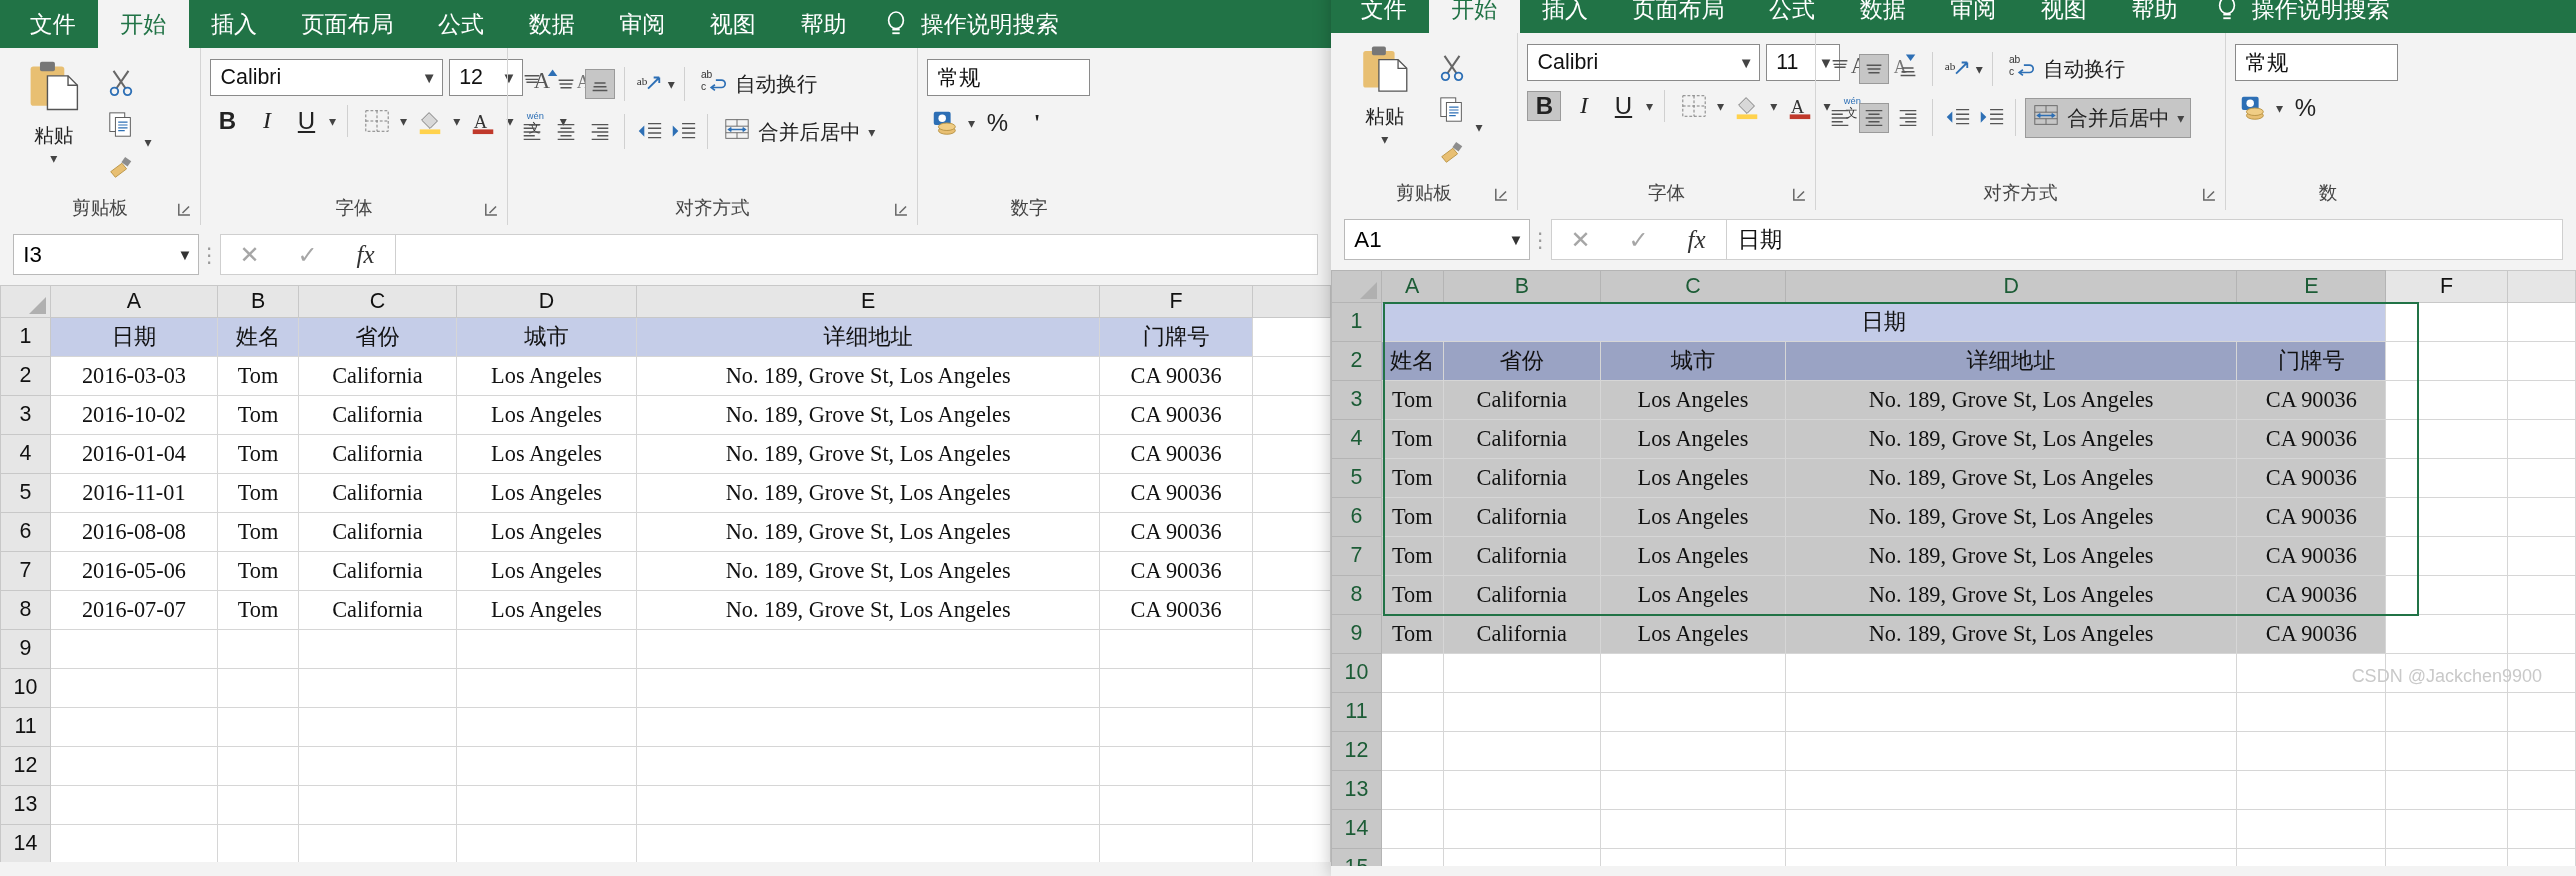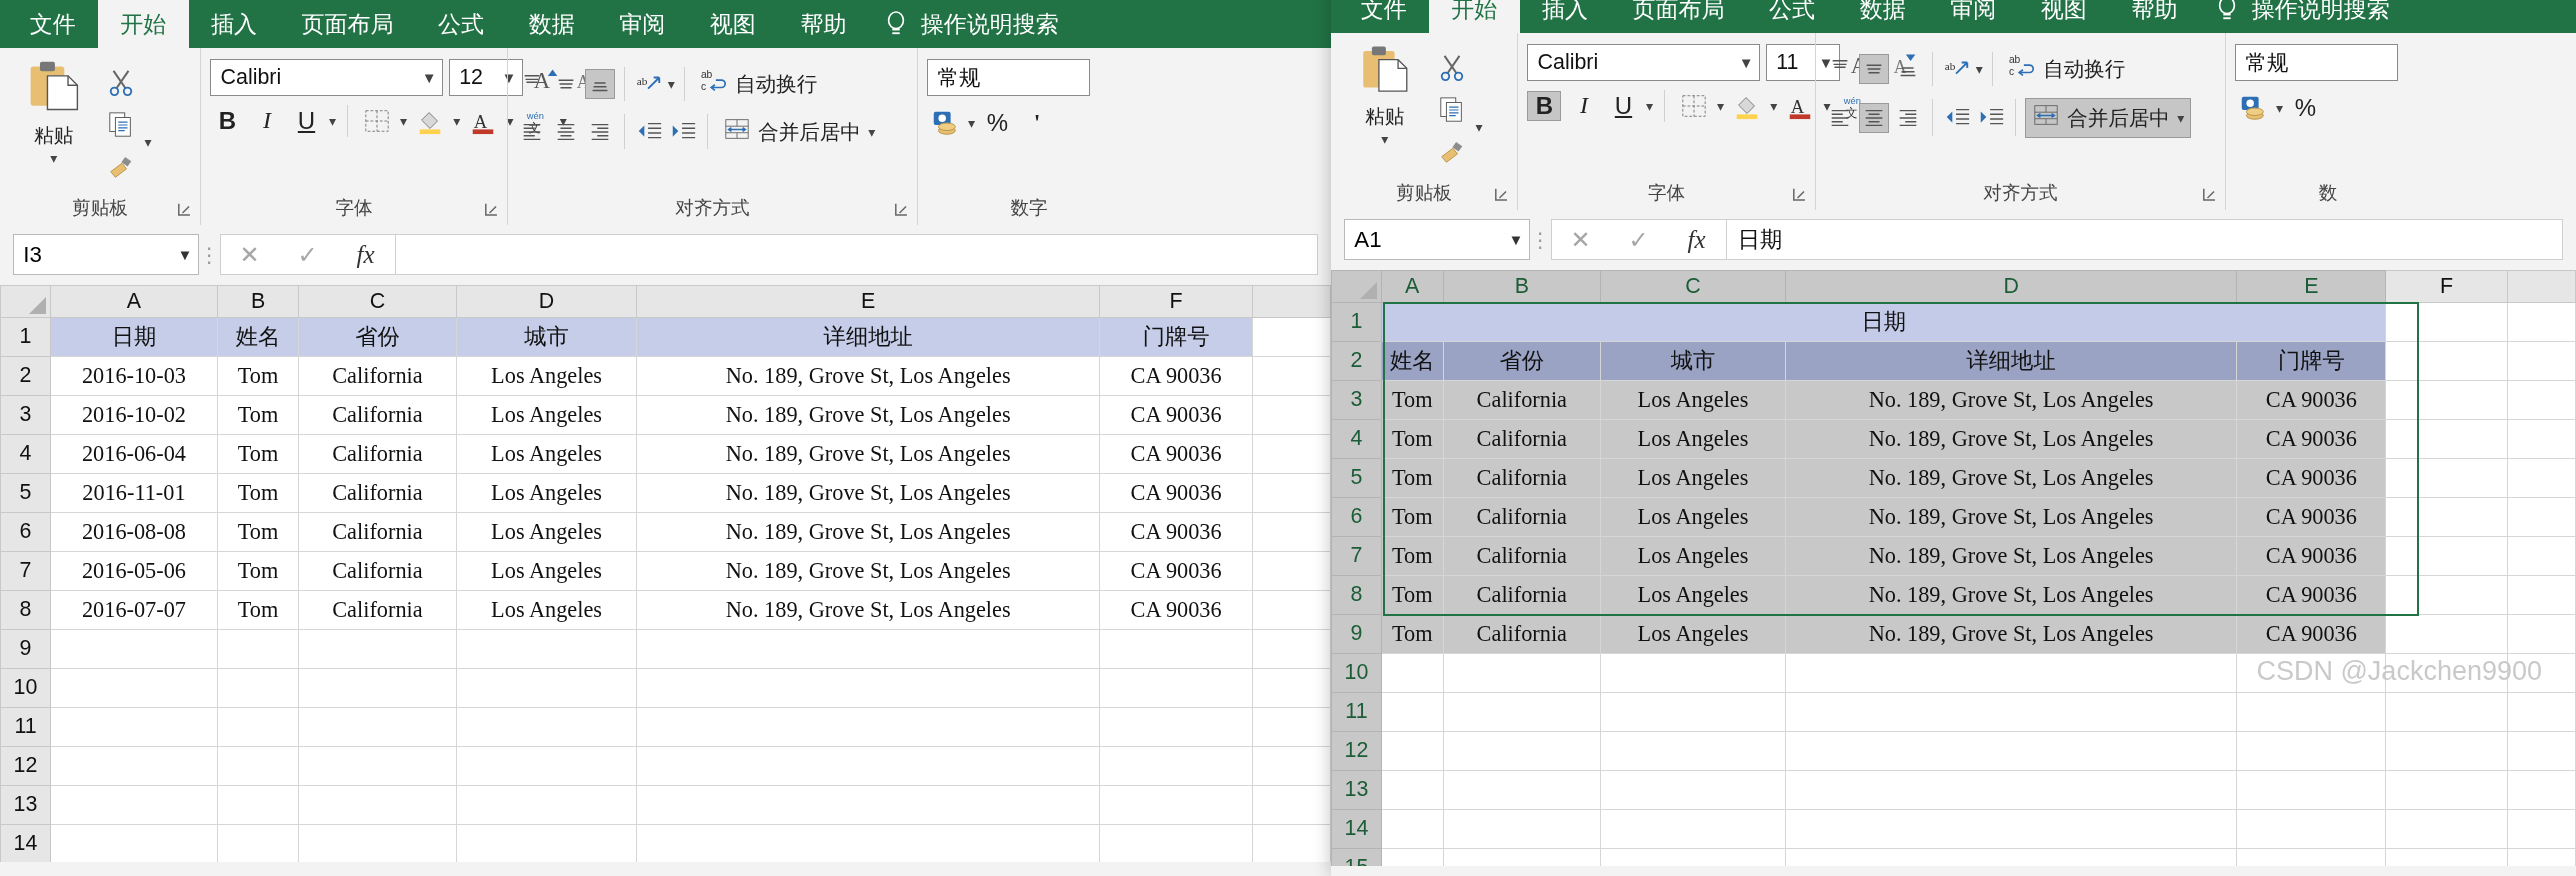--- a/index.html
+++ b/index.html
@@ -89,21 +89,21 @@
   .chead.g { background:#c8c8c8; color:#1c5c36; border:0.9px solid #b4b4b4 !important; }
   .rhead.g { background:#c8c8c8; color:#1c5c36; border:0.9px solid #b4b4b4 !important; }
   .corner.g { background:#c8c8c8; border:0.9px solid #b4b4b4 !important;}
   .sel  { background:#c8c8c8; }
   .mergehdr { background:#c3cbe8; font-weight:bold; text-align:center;
               font-family:"Liberation Sans",sans-serif; }
   .subhdr { background:#9aa3c4; font-weight:bold; text-align:center;
             font-family:"Liberation Sans",sans-serif; }
   .selbox { position:absolute; border:2.8px solid #217346; pointer-events:none; }
 
-  .watermark { position:absolute; right:34px; bottom:13px; color:#c9c9c9; font-size:27px; }
+  .watermark { position:absolute; right:34px; bottom:13px; color:#c9c9c9; font-size:18px; }
 
   .shadow { box-shadow:0 0 17px rgba(0,0,0,.25); }
   .clipwin { overflow:hidden; }
 </style>
 </head>
 <body>
 
 <div class="stage">
 
   <div class="xlwin clipwin" style="left:0px; top:0px; width:1331px; height:876px;">
@@ -415,41 +415,41 @@
           <td class="cell hdrcell">日期</td>
           <td class="cell hdrcell">姓名</td>
           <td class="cell hdrcell">省份</td>
           <td class="cell hdrcell">城市</td>
           <td class="cell hdrcell">详细地址</td>
           <td class="cell hdrcell">门牌号</td>
           <td class="cell"></td>
         </tr>
         <tr>
           <th class="rhead">2</th>
-          <td class="cell ctr">2016-10-03</td>
+          <td class="cell ctr">2016-03-03</td>
           <td class="cell ctr">Tom</td>
           <td class="cell ctr">California</td>
           <td class="cell ctr">Los Angeles</td>
           <td class="cell ctr">No. 189, Grove St, Los Angeles</td>
           <td class="cell ctr">CA 90036</td>
           <td class="cell"></td>
         </tr>
         <tr>
           <th class="rhead">3</th>
           <td class="cell ctr">2016-10-02</td>
           <td class="cell ctr">Tom</td>
           <td class="cell ctr">California</td>
           <td class="cell ctr">Los Angeles</td>
           <td class="cell ctr">No. 189, Grove St, Los Angeles</td>
           <td class="cell ctr">CA 90036</td>
           <td class="cell"></td>
         </tr>
         <tr>
           <th class="rhead">4</th>
-          <td class="cell ctr">2016-06-04</td>
+          <td class="cell ctr">2016-01-04</td>
           <td class="cell ctr">Tom</td>
           <td class="cell ctr">California</td>
           <td class="cell ctr">Los Angeles</td>
           <td class="cell ctr">No. 189, Grove St, Los Angeles</td>
           <td class="cell ctr">CA 90036</td>
           <td class="cell"></td>
         </tr>
         <tr>
           <th class="rhead">5</th>
           <td class="cell ctr">2016-11-01</td>

